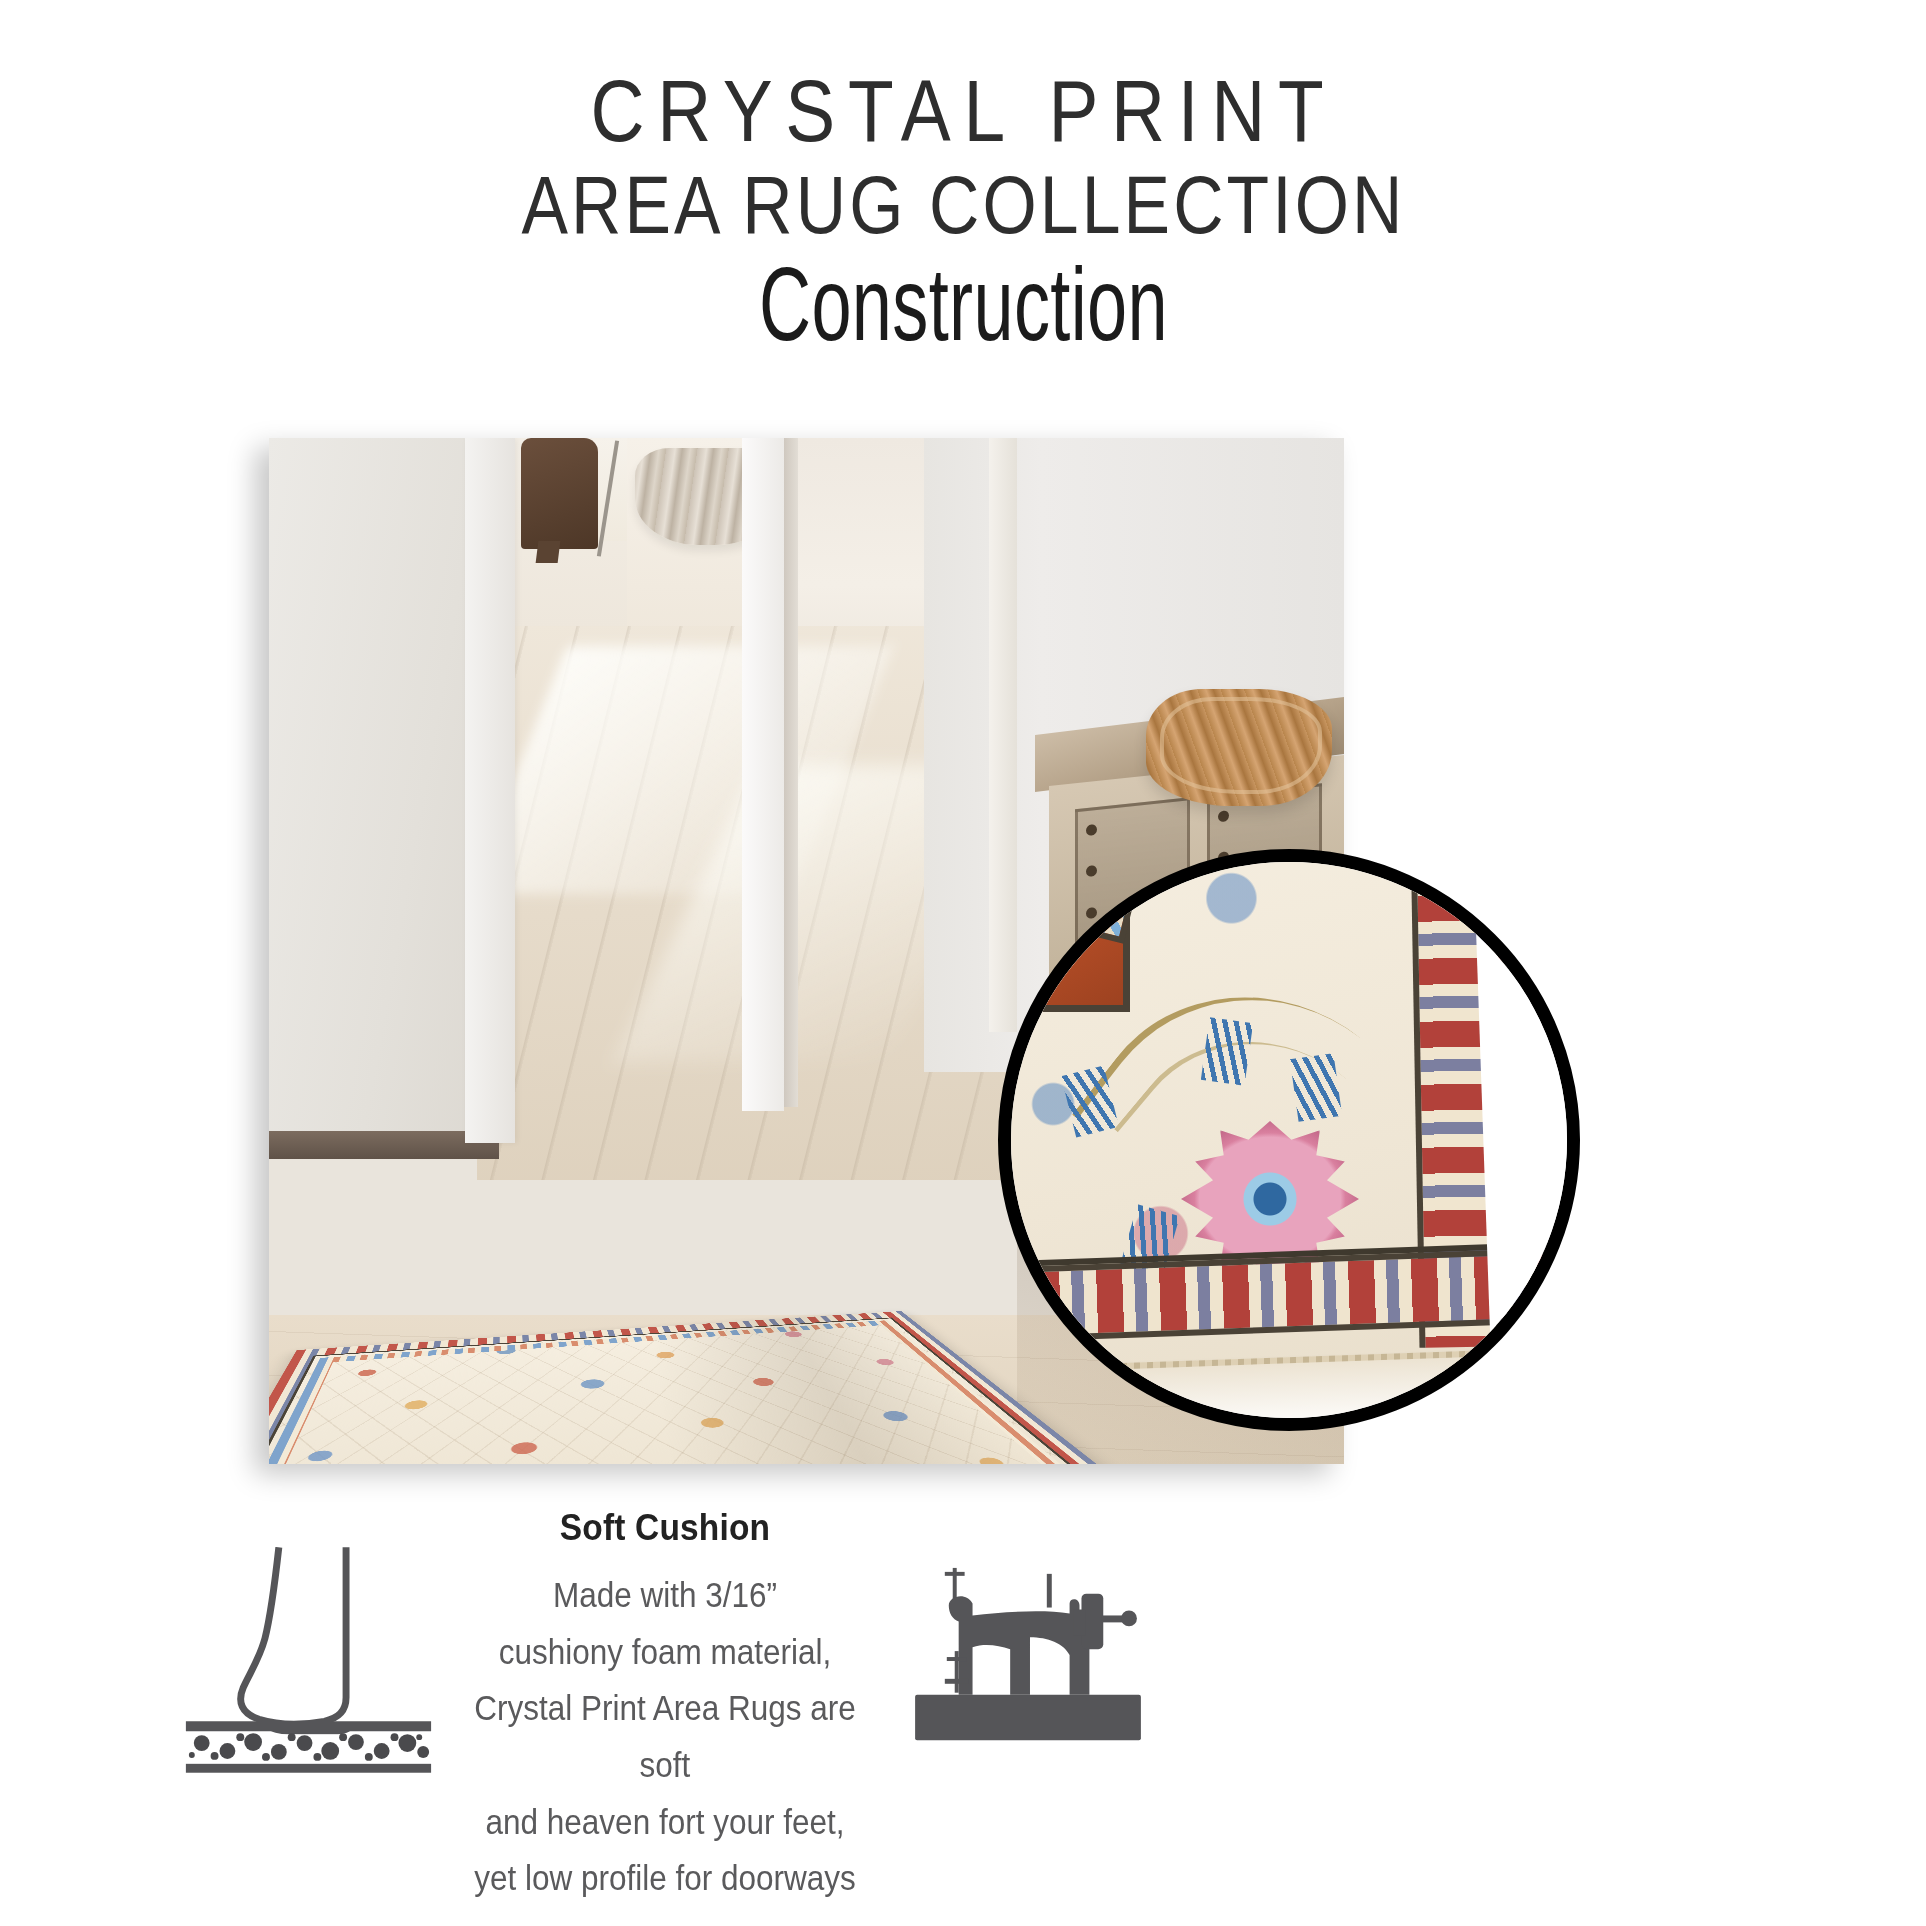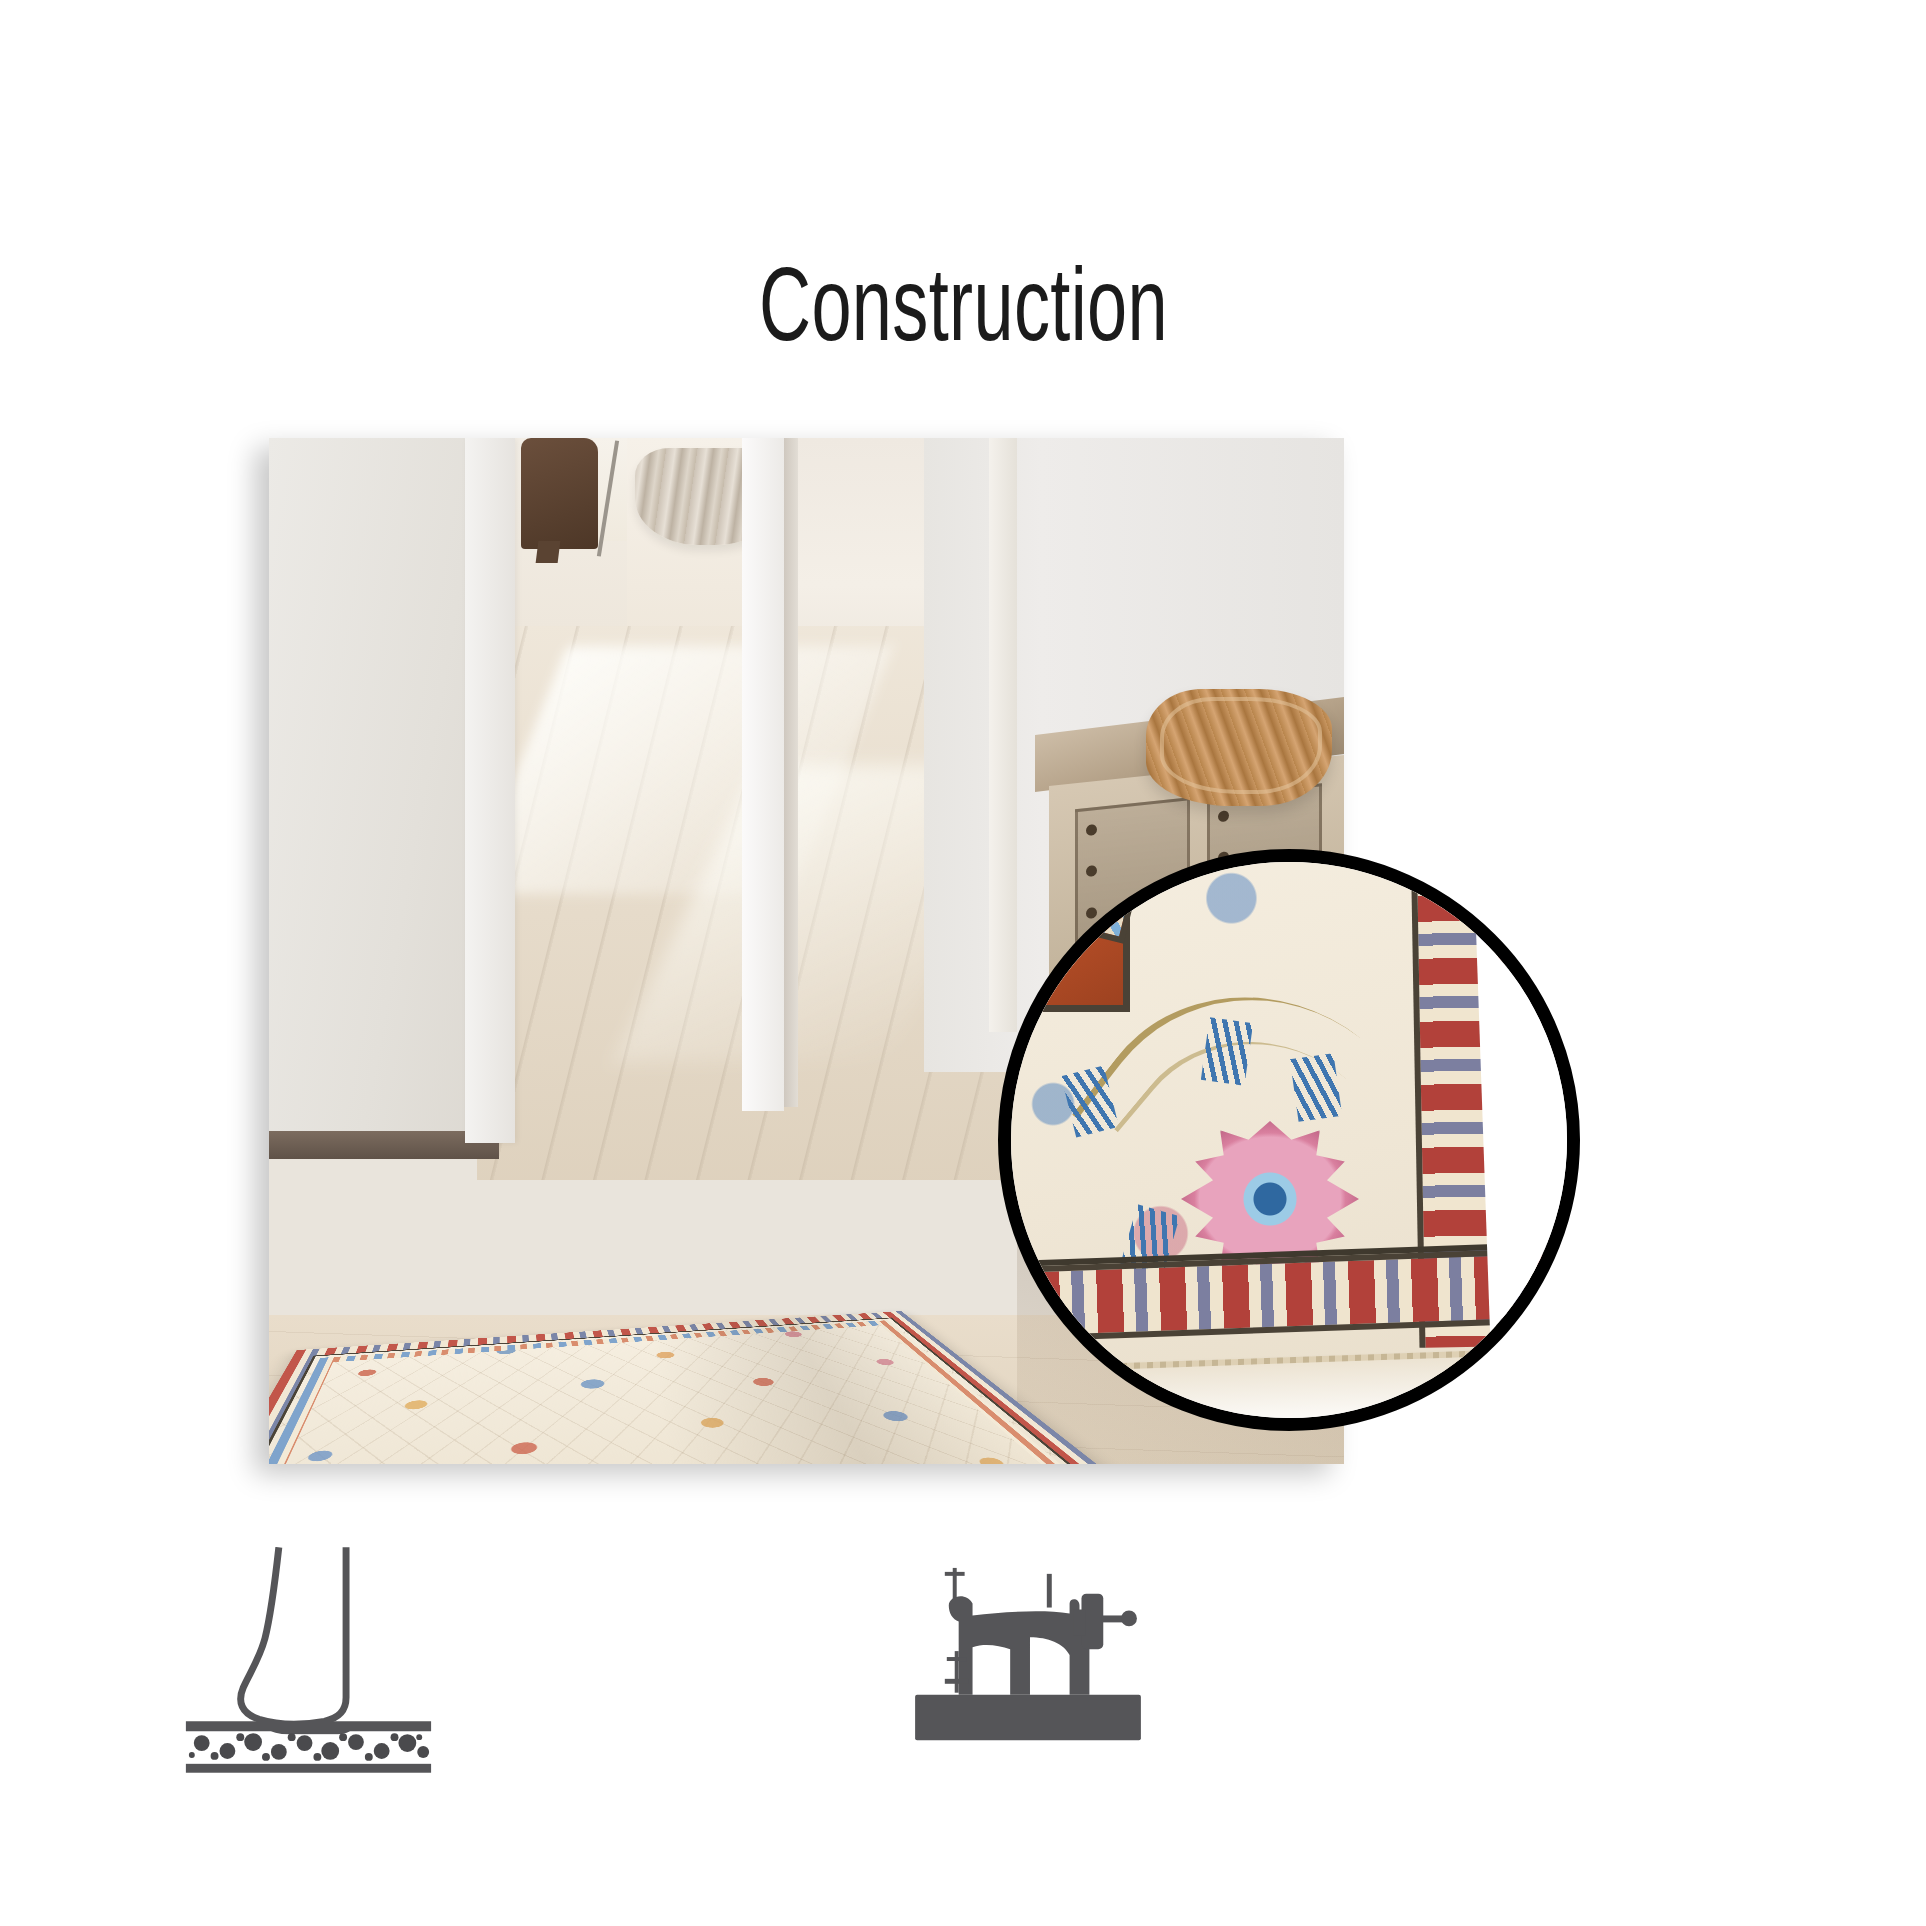--- a/index.html
+++ b/index.html
@@ -436,20 +436,24 @@
   .feature-body div { white-space: nowrap; }
 
   .feature-left .feature-text  { max-width: 465px; }
   .feature-right .feature-text { max-width: 465px; }
 </style>
 </head>
 <body>
 
 <div id="page">
 
+  <div class="header">
+    <div class="title-line title-line-1">CRYSTAL PRINT</div>
+    <div class="title-line title-line-2">AREA RUG COLLECTION</div>
+  </div>
 
   <div class="subtitle">Construction</div>
 
   <div class="photo-wrap">
     <div class="photo">
 
       <div class="scene-floor-far"></div>
 
       <div class="room-opening">
         <div class="room-wall"></div>
@@ -567,20 +571,31 @@
               <circle cx="169" cy="192" r="4"></circle>
             <circle cx="195" cy="212" r="4"></circle>
               <circle cx="221" cy="192" r="4"></circle>
             <circle cx="16" cy="210" r="3"></circle>
               <circle cx="246" cy="192" r="3"></circle>
           </g>
 
           <rect x="10" y="219" width="248" height="9" fill="#555558"></rect>
         </svg>
       </div>
+      <div class="feature-text">
+        <div class="feature-title">Soft Cushion</div>
+        <div class="feature-body">
+          <div>Made with 3/16”</div>
+          <div>cushiony foam material,</div>
+          <div>Crystal Print Area Rugs are</div>
+          <div>soft</div>
+          <div>and heaven fort your feet,</div>
+          <div>yet low profile for doorways</div>
+        </div>
+      </div>
     </div>
 
     <div class="feature feature-right">
       <div class="feature-icon sewing">
         <svg viewBox="0 0 228 206" width="226" height="204" aria-hidden="true">
           <g fill="#555558">
 
             <rect x="38" y="8" width="4" height="34"></rect>
             <rect x="30" y="12" width="20" height="4"></rect>
             <rect x="133" y="14" width="5" height="34"></rect>

